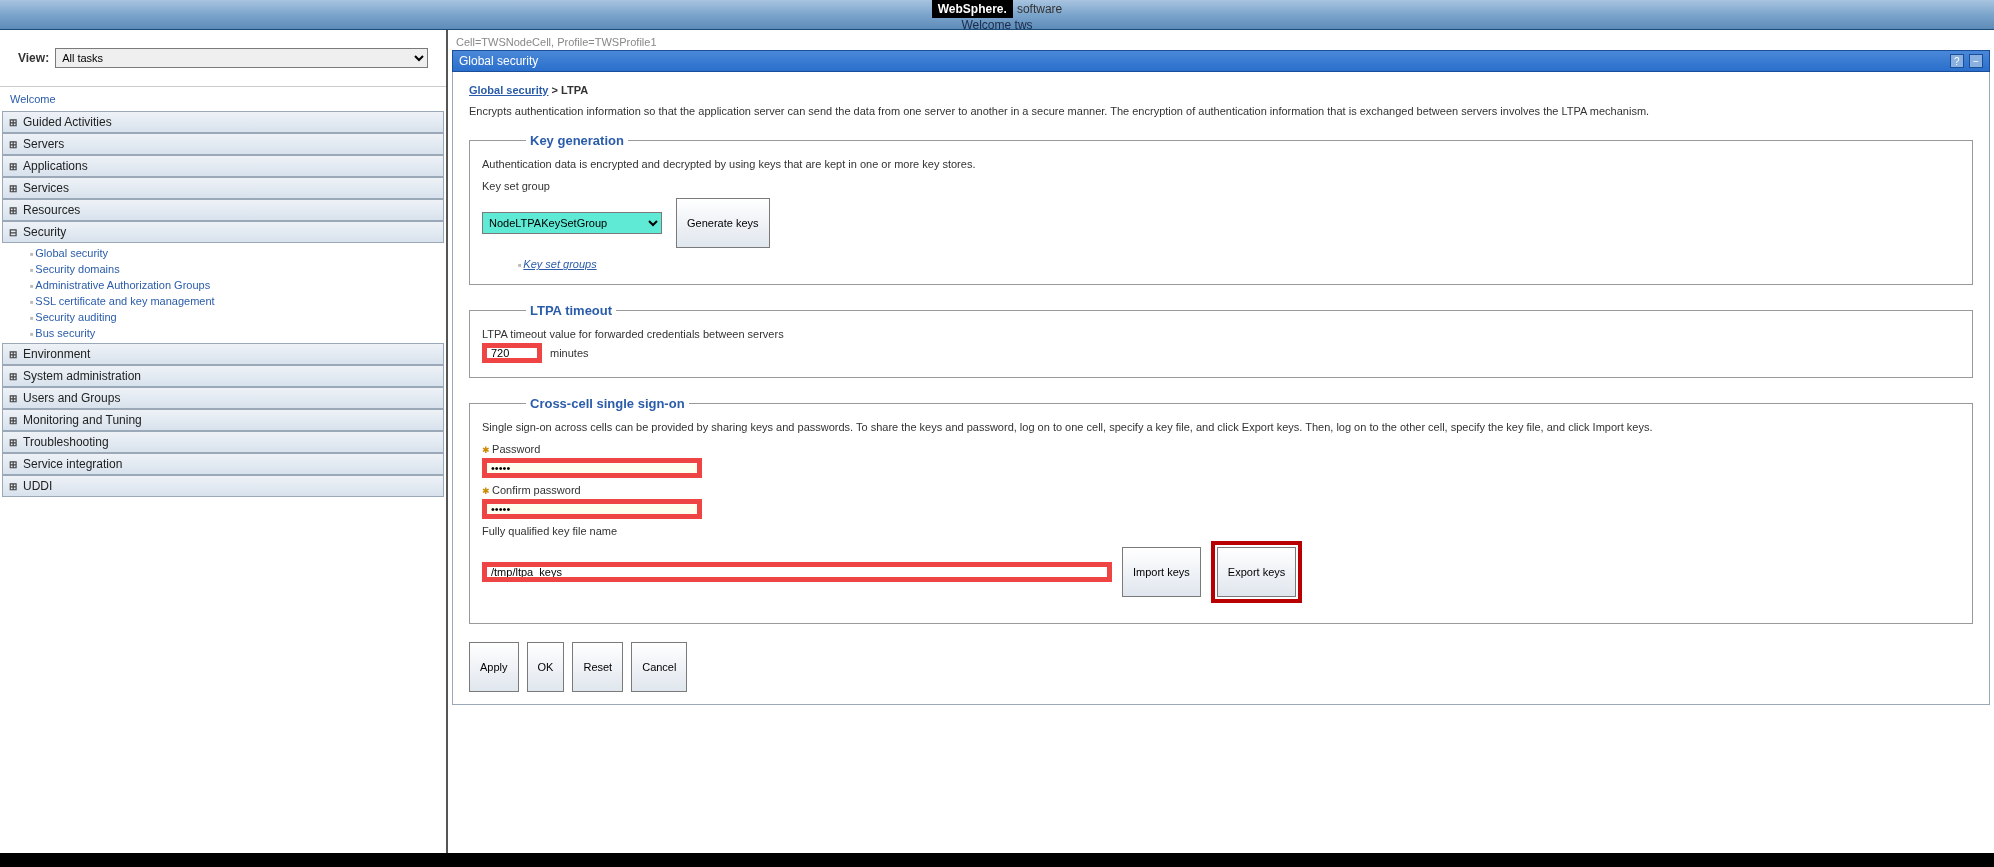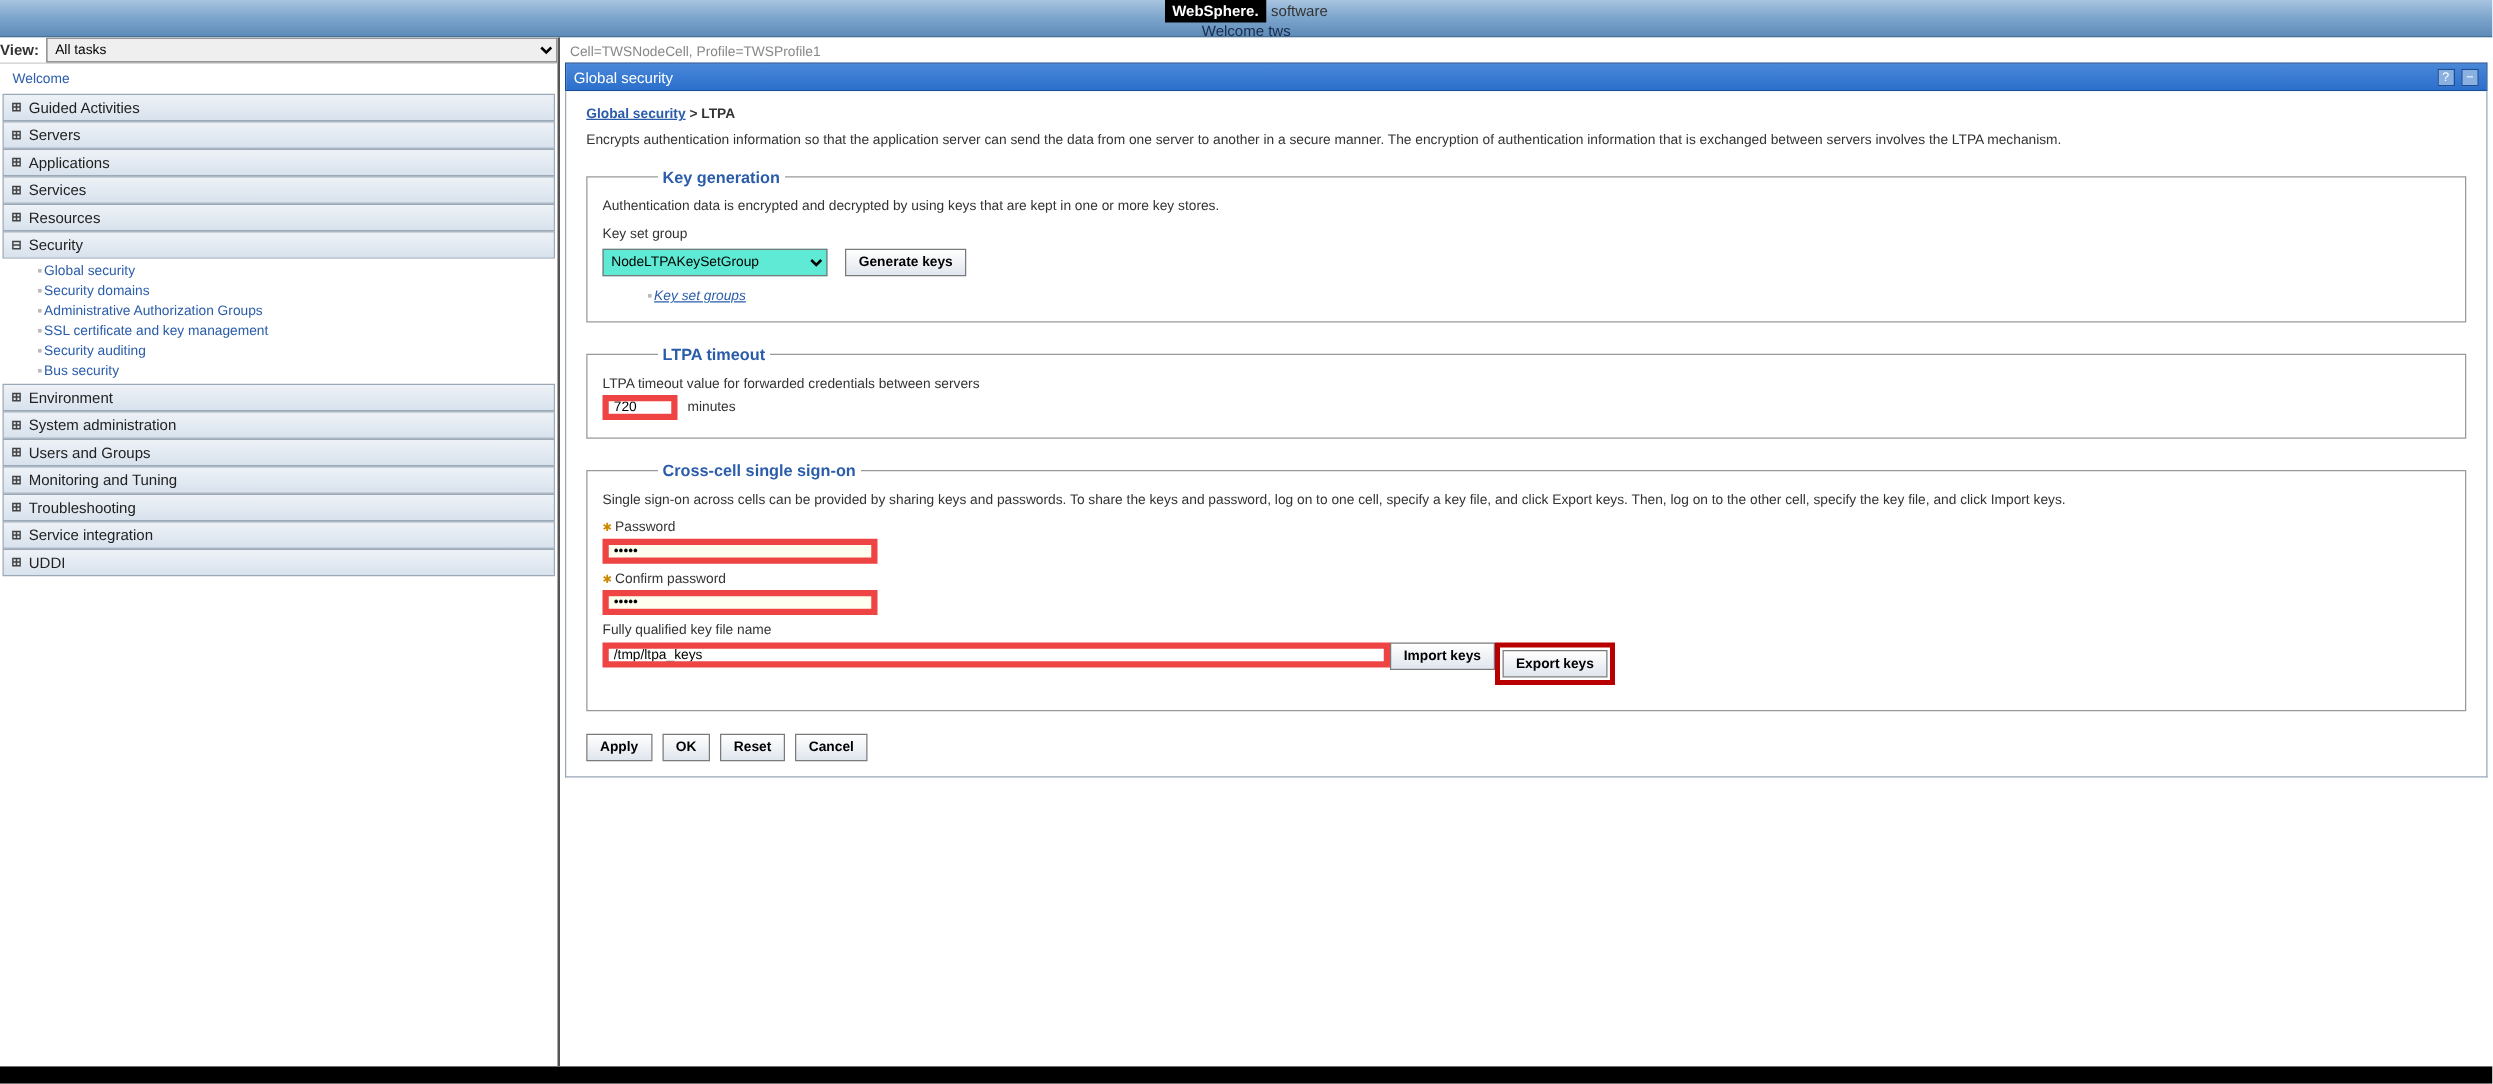--- a/index.html
+++ b/index.html
@@ -23,21 +23,21 @@
 
 .main-layout { display: flex; height: calc(100vh - 44px); }
 
 .left-panel {
   width: 448px;
   border-right: 2px solid #555;
   overflow-y: auto;
   background: #fff;
 }
 .view-row {
-  padding: 0;
+  padding: 18px;
   display: flex;
   align-items: center;
   gap: 6px;
   border-bottom: 1px solid #ccc;
 }
 .view-row label { font-weight: bold; font-size: 12px; }
 .view-row select { flex: 1; border: 1px solid #7a7a7a; font-size: 11px; padding: 2px; height: 20px; }
 
 .nav-welcome {
   padding: 6px 10px;
@@ -148,29 +148,28 @@
   border: 5px solid #ef4444;
   padding: 2px 4px;
   font-size: 11px;
   height: 20px;
 }
 input.wide { width: 630px; }
 input.short { width: 60px; }
 input.pass { width: 220px; background: #fffff0; }
 .minutes-row { display: flex; align-items: center; gap: 8px; }
 
-.keyfile-row { display: flex; align-items: flex-start; margin-top: 4px; }
+.keyfile-row { display: flex; align-items: center; gap: 10px; margin-top: 4px; }
 
 button.ws-btn {
   border: 1px solid #7a7a7a;
   background: linear-gradient(to bottom, #fff, #e0e6ee);
-  padding: 4px 10px;
+  padding: 18px 10px;
   font-size: 11px;
   cursor: pointer;
-  font-weight: bold;
 }
 
 .highlight-box {
   border: 4px solid #b80000;
   padding: 2px;
   display: inline-block;
 }
 
 .footer-buttons { margin-top: 8px; display: flex; gap: 8px; }
 

